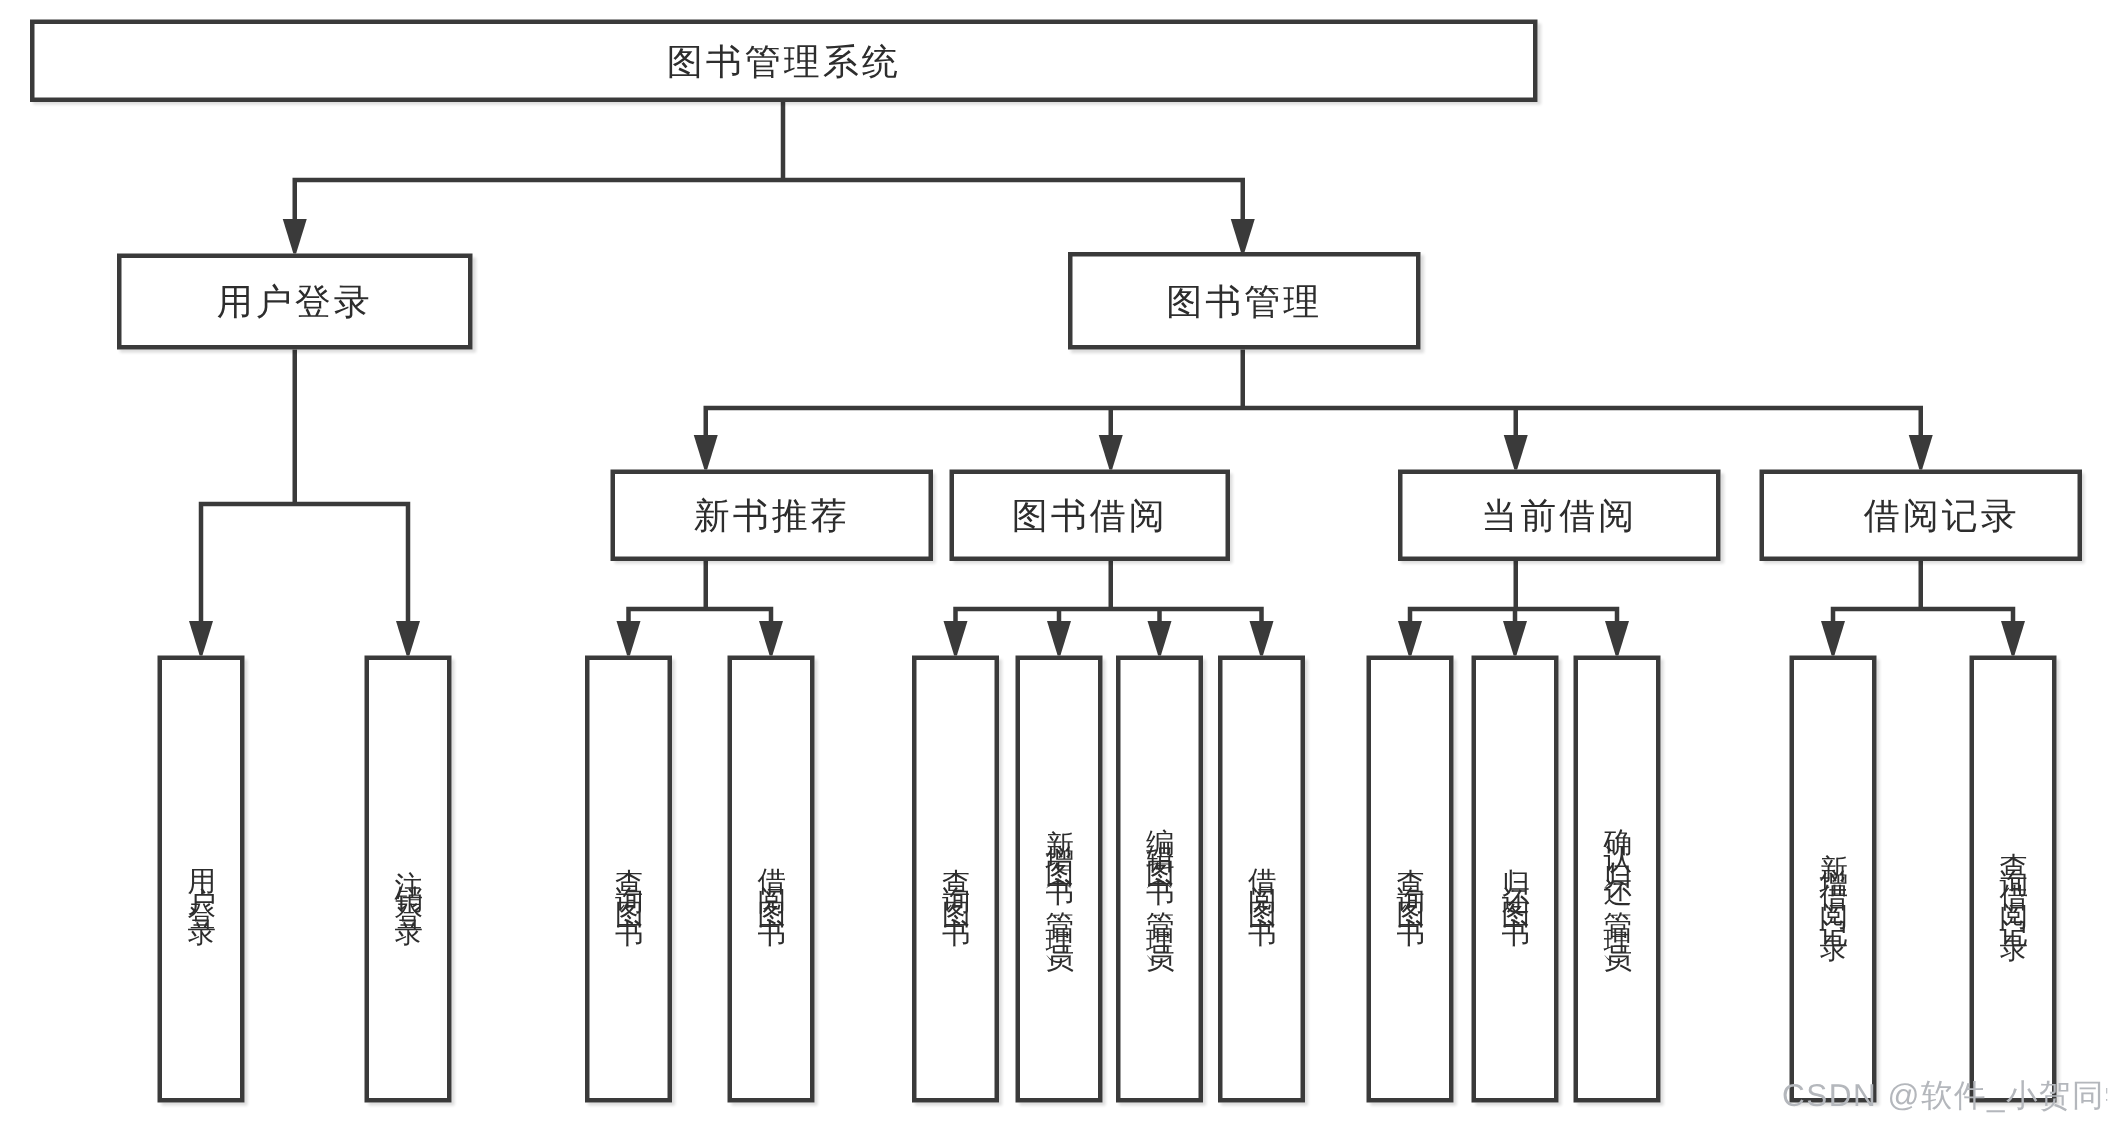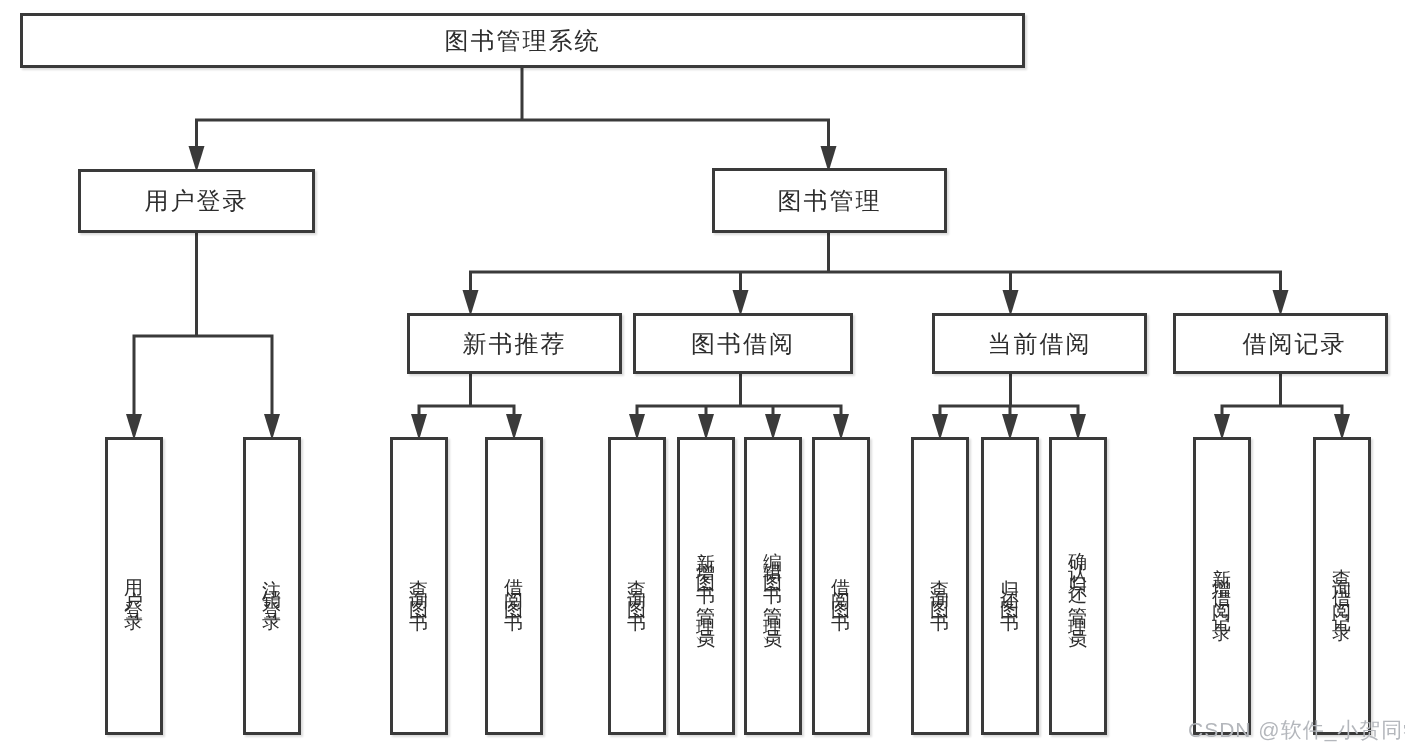--- a/index.html
+++ b/index.html
@@ -112,21 +112,21 @@
   <div class="box" style="left:78px; top:169px; width:237px; height:64px;">
     <span>用户登录</span>
   </div>
   <div class="box" style="left:712px; top:168px; width:235px; height:65px;">
     <span>图书管理</span>
   </div>
 
   <div class="box" style="left:363px; top:313px; width:215px; height:61px;margin-left:44px;">
     <span>新书推荐</span>
   </div>
-  <div class="box" style="left:633px; top:313px; width:220px; height:61px;">
+  <div class="box" style="left:633px; top:313px; width:187px; height:61px;">
     <span>图书借阅</span>
   </div>
   <div class="box" style="left:903px; top:313px; width:215px; height:61px;margin-left:29px;">
     <span>当前借阅</span>
   </div>
   <div class="box" style="left:1173px; top:313px; width:215px; height:61px;padding-left:28px;">
     <span>借阅记录</span>
   </div>
 
   <div class="box leaf" style="left:105px;">

